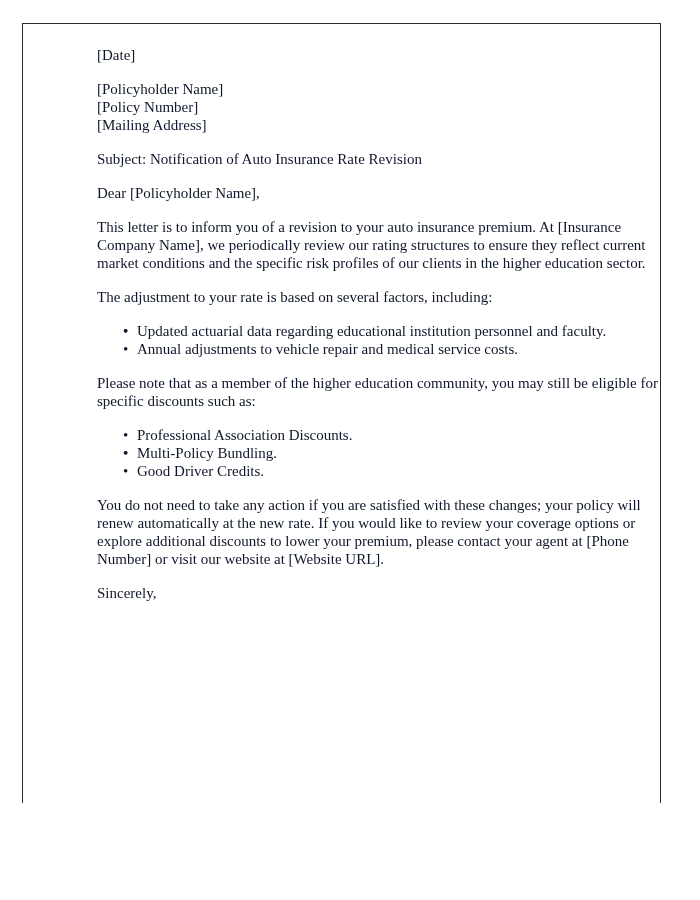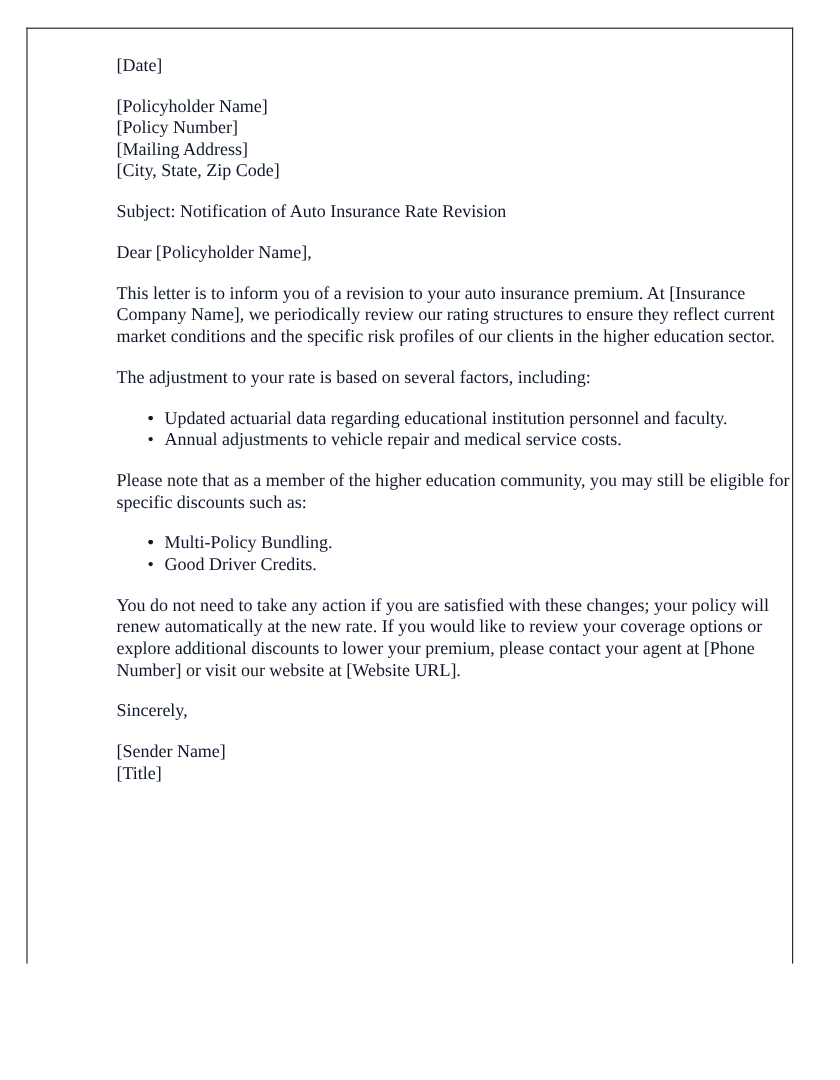--- a/index.html
+++ b/index.html
@@ -83,21 +83,20 @@
 
 <div class="page-sheet">
   <div class="letter-body">
 
     <p class="para">[Date]</p>
 
     <div class="addr-block">
       <span class="addr-line">[Policyholder Name]</span>
       <span class="addr-line">[Policy Number]</span>
       <span class="addr-line">[Mailing Address]</span>
-      <span class="addr-line">[City, State, Zip Code]</span>
     </div>
 
     <p class="para">Subject: Notification of Auto Insurance Rate Revision</p>
 
     <p class="para">Dear [Policyholder Name],</p>
 
     <p class="para">This letter is to inform you of a revision to your auto insurance premium. At [Insurance Company Name], we periodically review our rating structures to ensure they reflect current market conditions and the specific risk profiles of our clients in the higher education sector.</p>
 
 
     <p class="para">The adjustment to your rate is based on several factors, including:</p>
@@ -114,38 +113,35 @@
         <span class="bullet-dot">•</span>
         <span>Annual adjustments to vehicle repair and medical service costs.</span>
       </li>
     </ul>
 
     <p class="para">Please note that as a member of the higher education community, you may still be eligible for specific discounts such as:</p>
 
     <ul class="bullet-list">
       <li class="bullet-item">
         <span class="bullet-dot">•</span>
+        <span>Professional Association Discounts.</span>
       </li>
       <li class="bullet-item">
         <span class="bullet-dot">•</span>
       </li>
       <li class="bullet-item">
         <span class="bullet-dot">•</span>
         <span>Multi-Policy Bundling.</span>
       </li>
       <li class="bullet-item">
         <span class="bullet-dot">•</span>
         <span>Good Driver Credits.</span>
       </li>
     </ul>
 
     <p class="para">You do not need to take any action if you are satisfied with these changes; your policy will renew automatically at the new rate. If you would like to review your coverage options or explore additional discounts to lower your premium, please contact your agent at [Phone Number] or visit our website at [Website URL].</p>
 
 
     <p class="para">Sincerely,</p>
 
-    <div class="sig-block">
-      <span class="sig-line">[Sender Name]</span>
-      <span class="sig-line">[Title]</span>
-    </div>
 
   </div>
 </div>
 
 </body></html>

